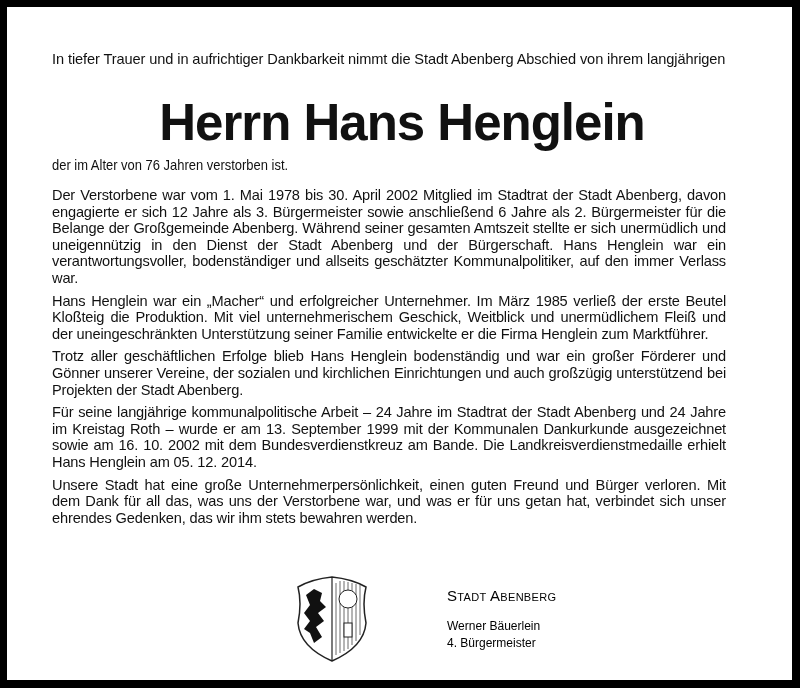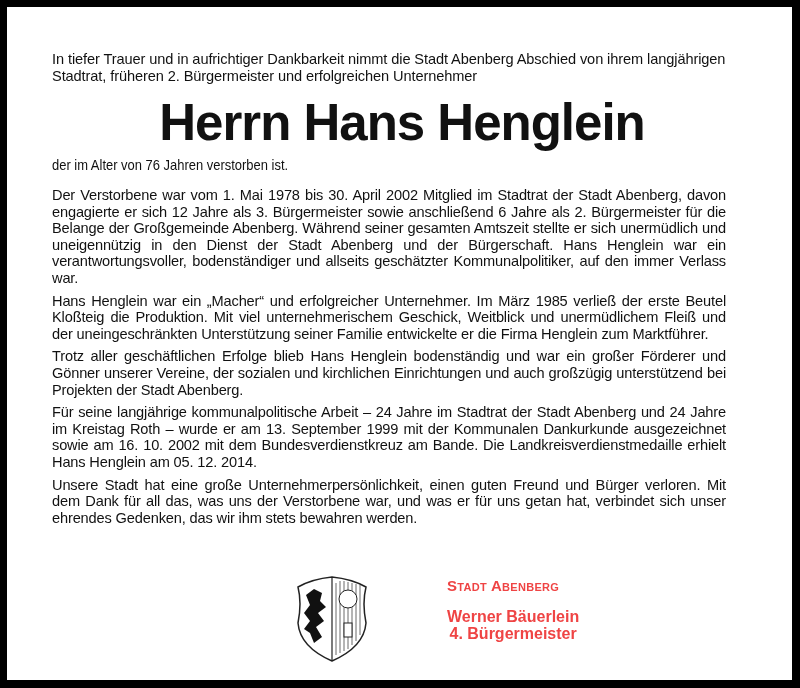--- a/index.html
+++ b/index.html
@@ -34,33 +34,32 @@
     font-size: 14.6px; line-height: 16.6px; letter-spacing: -0.15px;
   }
   .body-text p { margin: 0 16px 6px 0; text-align: justify; text-align-last: left; }
   .signature {
     position: absolute; top: 556px; left: 240px; width: 400px; height: 110px;
   }
   .crest {
     position: absolute; left: 0; top: 10px; width: 80px; height: 92px;
   }
   .sig-text {
-    position: absolute; left: 155px; top: 14px; font-weight: bold; color: #ef4444;
+    position: absolute; left: 155px; top: 24px; font-weight: normal; color: #000000;
   }
   .org { font-size: 15px; letter-spacing: 0.3px; font-variant: small-caps; margin-bottom: 14px; }
-  .person, .role { font-size: 16px; line-height: 17px; text-align: center; }
+  .person, .role { font-size: 12px; line-height: 17px; }
 </style>
 </head>
 <body>
 
 <div class="card">
   <div class="content">
     <div class="intro">
       <div>In tiefer Trauer und in aufrichtiger Dankbarkeit nimmt die Stadt Abenberg Abschied von ihrem langjährigen</div>
-      <div>Stadtrat, früheren 2. Bürgermeister und erfolgreichen Unternehmer</div>
     </div>
 
     <div class="heading">Herrn Hans Henglein</div>
 
     <div class="age">der im Alter von 76 Jahren verstorben ist.</div>
 
     <div class="body-text">
       <p>Der Verstorbene war vom 1. Mai 1978 bis 30. April 2002 Mitglied im Stadtrat der Stadt Abenberg, davon engagierte er sich 12 Jahre als 3. Bürgermeister sowie anschließend 6 Jahre als 2. Bürgermeister für die Belange der Großgemeinde Abenberg. Während seiner gesamten Amtszeit stellte er sich unermüdlich und uneigennützig in den Dienst der Stadt Abenberg und der Bürgerschaft. Hans Henglein war ein verantwortungsvoller, bodenständiger und allseits geschätzter Kommunalpolitiker, auf den immer Verlass war.</p>
       <p>Hans Henglein war ein „Macher“ und erfolgreicher Unternehmer. Im März 1985 verließ der erste Beutel Kloßteig die Produktion. Mit viel unternehmerischem Geschick, Weitblick und unermüdlichem Fleiß und der uneingeschränkten Unterstützung seiner Familie entwickelte er die Firma Henglein zum Marktführer.</p>
       <p>Trotz aller geschäftlichen Erfolge blieb Hans Henglein bodenständig und war ein großer Förderer und Gönner unserer Vereine, der sozialen und kirchlichen Einrichtungen und auch großzügig unterstützend bei Projekten der Stadt Abenberg.</p>

